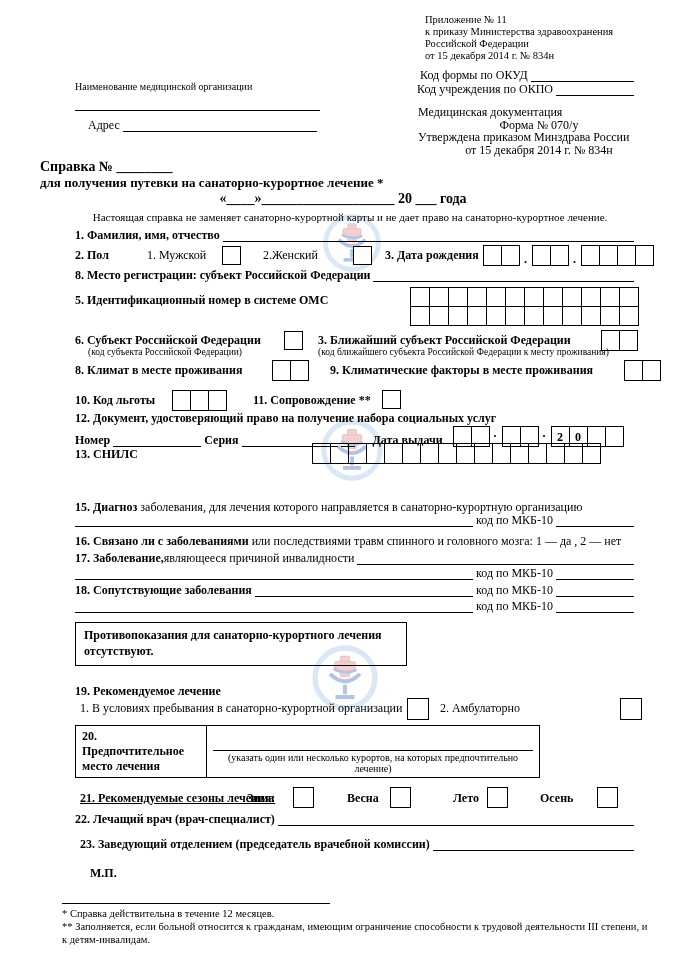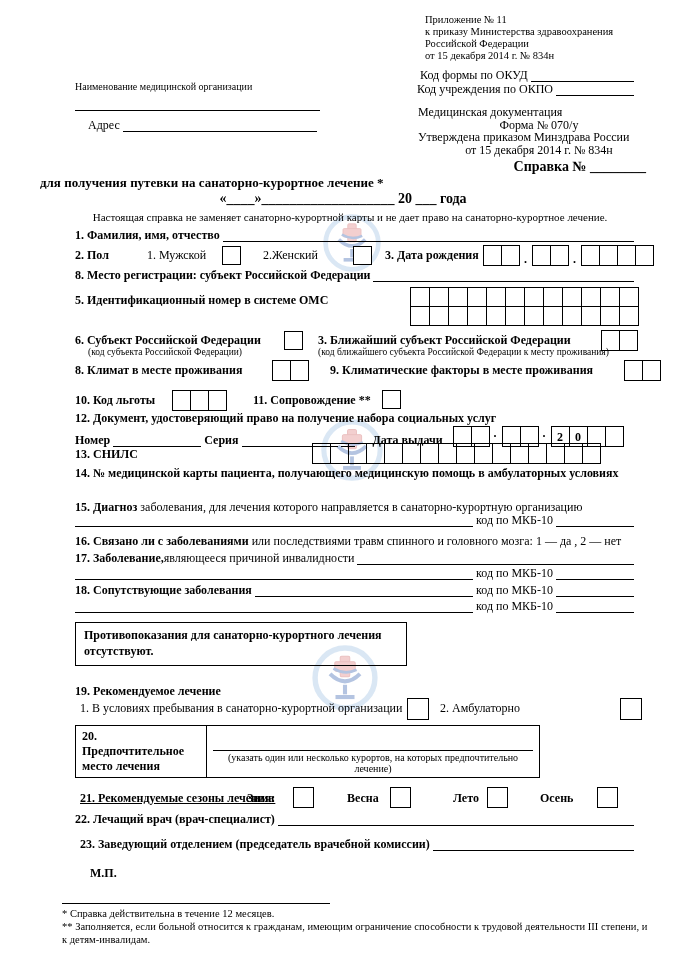--- a/index.html
+++ b/index.html
@@ -92,21 +92,21 @@
     <span>Код учреждения  по ОКПО</span>
     <span class="ul"></span>
   </div>
   <div class="r" style="left:418px;top:106px;width:242px;line-height:12.5px;">
     <div>Медицинская документация</div>
     <div style="text-align:center;">Форма № 070/у</div>
     <div>Утверждена приказом Минздрава России</div>
     <div style="text-align:center;">от 15 декабря 2014 г. № 834н</div>
   </div>
 
-  <div class="r b" style="left:40px;top:160px;width:606px;text-align:right;font-size:14px;">Справка  № ________</div>
+  <div class="r b" style="left:40px;top:160px;width:606px;text-align:left;font-size:14px;">Справка  № ________</div>
   <div class="r b" style="left:40px;top:176px;width:606px;font-size:13px;">для получения путевки на санаторно-курортное лечение *</div>
   <div class="r b" style="left:40px;top:192px;width:606px;text-align:center;font-size:14px;">«____»___________________  20 ___  года</div>
   <div class="r" style="left:40px;top:210px;width:620px;text-align:center;font-size:11px;">Настоящая справка не заменяет санаторно-курортной карты и не дает право на санаторно-курортное лечение.</div>
 
   <div class="fr" style="left:75px;top:228px;width:562px;justify-content:center;">
     <span class="b">1. Фамилия, имя,  отчество</span>
     <span class="ul"></span>
   </div>
 
   <div class="r b" style="left:75px;top:248px;text-align:center;">2. Пол</div>
@@ -248,21 +248,20 @@
         <i></i>
         <i></i>
         <i></i>
         <i></i>
         <i></i>
         <i></i>
         <i></i>
       </span>
   </div>
 
-  <div class="r b" style="left:75px;top:466px;">14. № медицинской карты пациента, получающего медицинскую помощь в амбулаторных условиях</div>
 
   <div class="r" style="left:75px;top:500px;"><span class="b">15. Диагноз</span><span> заболевания, для лечения которого направляется в  санаторно-курортную организацию</span></div>
   <div class="fr" style="left:75px;top:513px;width:562px;">
     <span class="ul" style="margin-left:0;"></span>
     <span>код по МКБ-10</span>
     <span class="ul" style="max-width:78px;"></span>
   </div>
 
   <div class="r" style="left:75px;top:534px;"><span class="b">16. Связано ли  с заболеваниями</span><span> или последствиями травм спинного и головного мозга:  1 — да ,  2 — нет</span></div>
 

